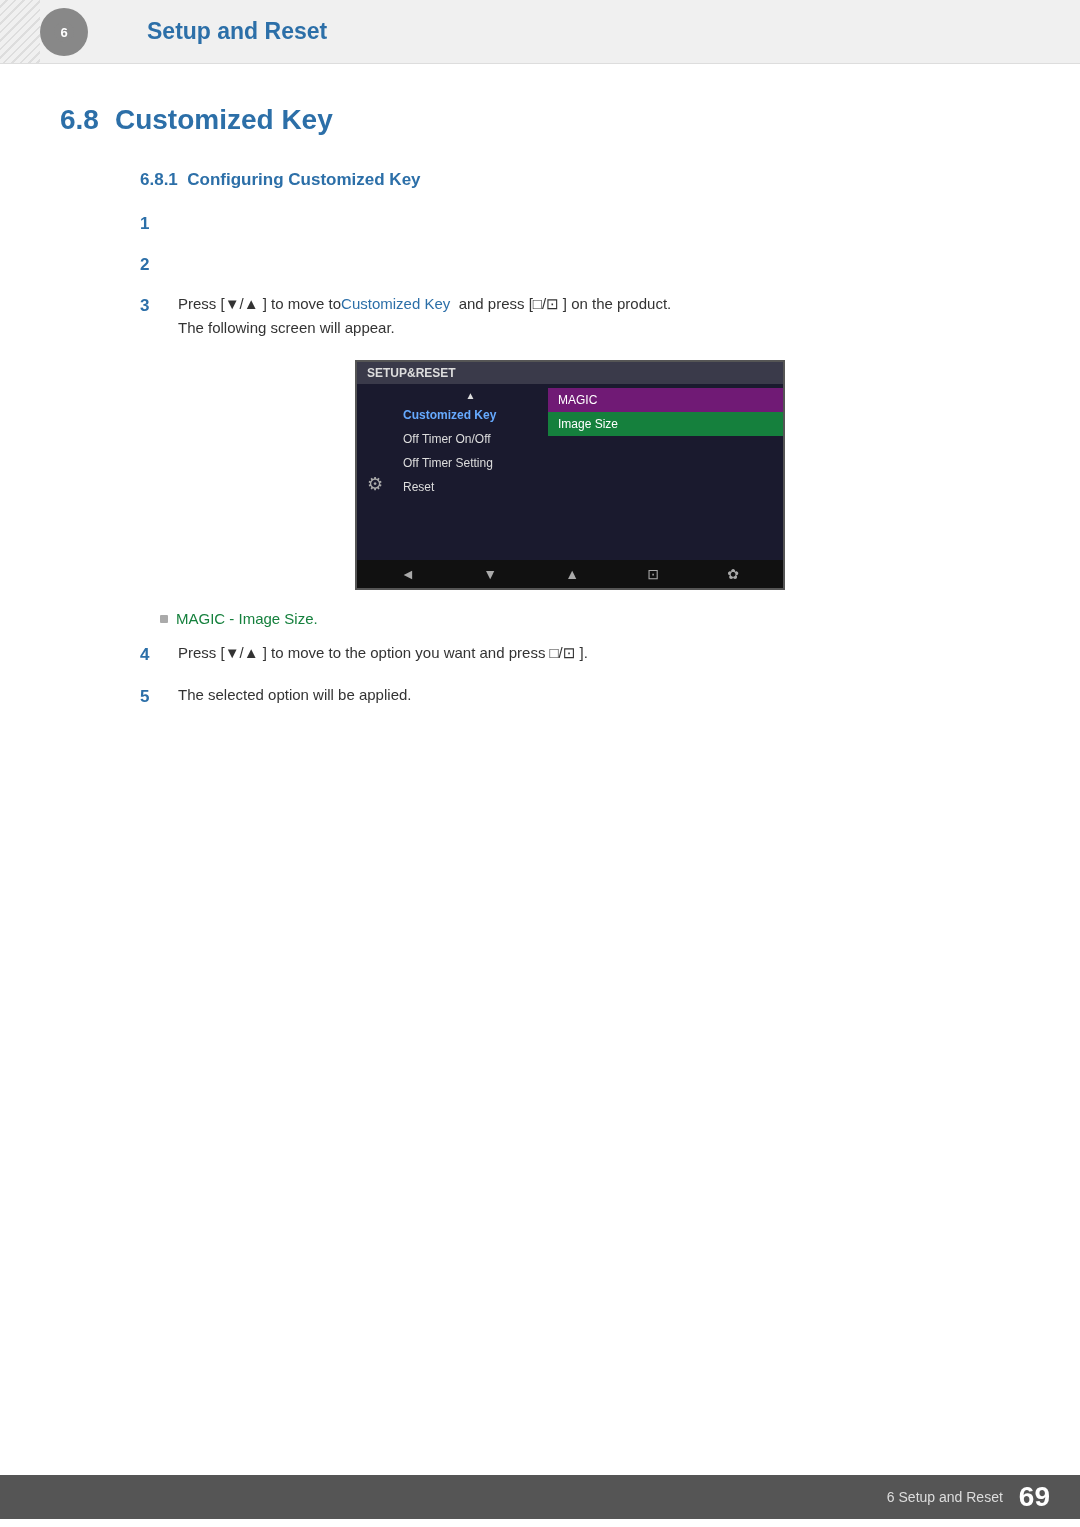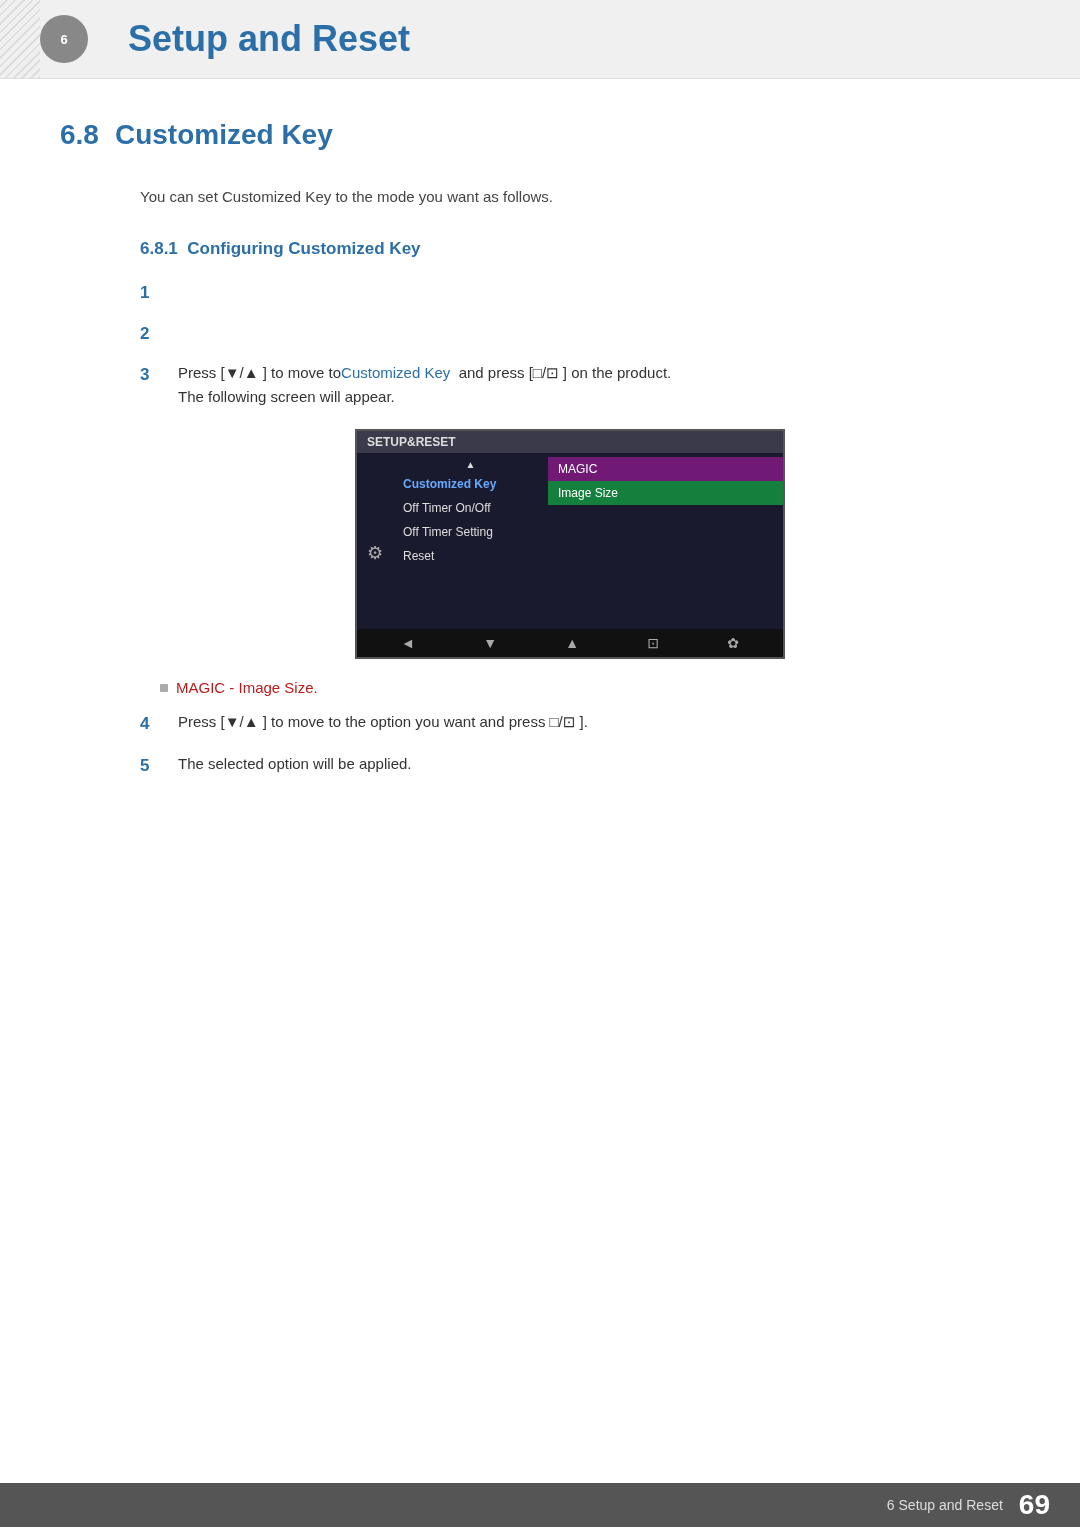--- a/index.html
+++ b/index.html
@@ -31,24 +31,24 @@
       justify-content: center;
       position: absolute;
       left: 40px;
       top: 50%;
       transform: translateY(-50%);
     }
     .header-icon svg {
       width: 24px; height: 24px; fill: white;
     }
     .header-title {
-      font-size: 36px;
-      font-weight: bold;
-      color: #2c6fa8;
-      margin-left: 28px;
+      font-size: 23px;
+      font-weight: bold;
+      color: #2c6fa8;
+      margin-left: 47px;
     }
 
     
     .content {
       padding: 40px 60px 80px 60px;
     }
 
     
     .section-title {
       font-size: 28px;
@@ -216,39 +216,39 @@
     }
 
     
     .bullet-list {
       margin-left: 100px;
       margin-bottom: 14px;
       list-style: none;
     }
     .bullet-item {
       font-size: 15px;
-      color: #b91c1c;
+      color: #15803d;
       display: flex;
       align-items: center;
       gap: 8px;
       margin-bottom: 6px;
     }
     .bullet-dot {
       width: 8px;
       height: 8px;
       background: #aaa;
       border-radius: 1px;
       display: inline-block;
       flex-shrink: 0;
     }
 
     
     .footer {
       position: fixed;
-      bottom: 0;
+      bottom: 8px;
       left: 0;
       width: 1080px;
       background: #555;
       color: white;
       height: 44px;
       display: flex;
       align-items: center;
       justify-content: flex-end;
       padding: 0 30px;
       gap: 16px;
@@ -292,21 +292,20 @@
   <span class="header-title">Setup and Reset</span>
 </div>
 
 <div class="content">
 
   <div class="section-title">
     <span class="section-number">6.8</span>
     <span>Customized Key</span>
   </div>
 
-  <p class="description">You can set Customized Key to the mode you want as follows.</p>
 
   <div class="subsection-title">
     <span>6.8.1</span>&nbsp;&nbsp;<span>Configuring Customized Key</span>
   </div>
 
   <ol class="steps">
 
     <li class="step">
       <span class="step-number">1</span>
     </li>

